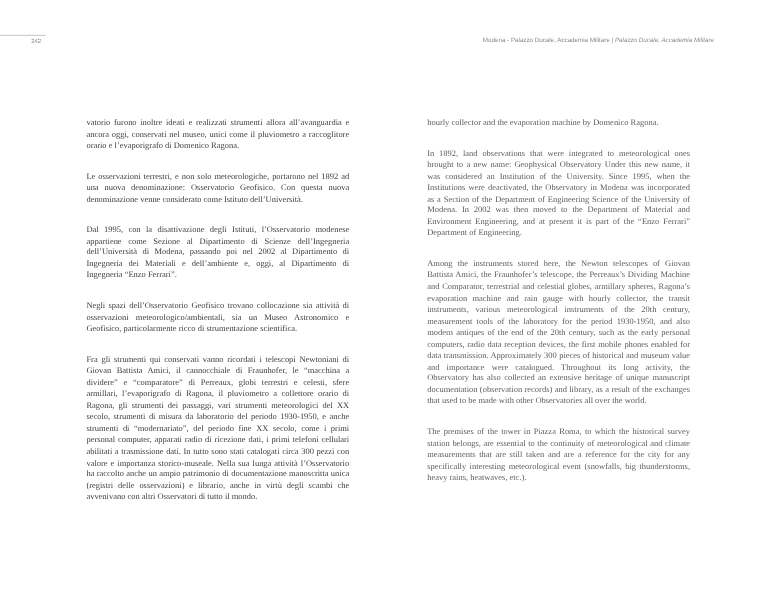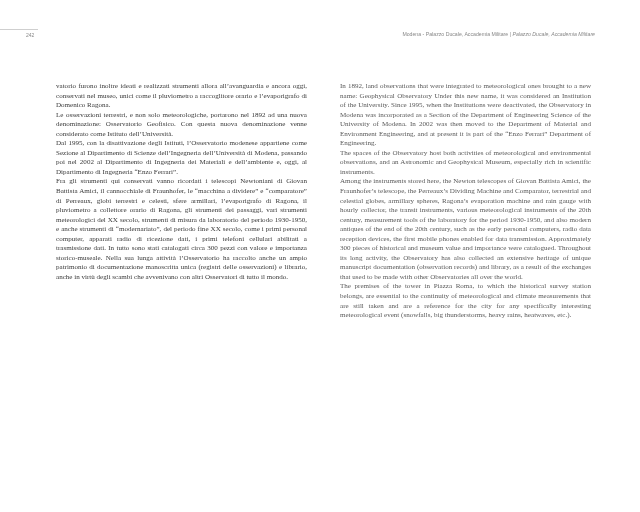--- a/index.html
+++ b/index.html
@@ -4,34 +4,35 @@
   <style>
     html, body { margin: 0; padding: 0; background: #ffffff; }
     body { width: 640px; height: 512px; position: relative; overflow: hidden; }
     .header-rule { position: absolute; left: 0; top: 29px; width: 38px; height: 1px; background: #cfcfcf; }
     .page-number { position: absolute; left: 26px; top: 32px; font-family: "Liberation Sans", sans-serif; font-size: 5px; color: #888; }
     .running-head { position: absolute; right: 45px; top: 31px; font-family: "Liberation Sans", sans-serif; font-size: 5.2px; color: #888; letter-spacing: 0; }
     .running-head .it { font-style: italic; }
     .col { position: absolute; top: 82px; width: 251px; font-family: "Liberation Serif", serif; font-size: 7.05px; line-height: 9.55px; color: #333; text-align: justify; hyphens: manual; }
     .col.left { left: 56px; color: #3a3a3a; }
     .col.right { left: 340px; color: #5a5a5a; }
-    .col p { margin: 0; }
+    .col p { margin: 16px; }
   </style>
 </head>
 <body>
 
 <div class="header-rule"></div>
 <div class="page-number">242</div>
 <div class="running-head"><span>Modena - Palazzo Ducale, Accademia Militare | </span><span class="it">Palazzo Ducale, Accademia Militare</span></div>
 
 <div class="col left">
   <p>vatorio furono inoltre ideati e realizzati strumenti allora all’avanguardia e ancora oggi, conservati nel museo, unici come il pluviometro a rac­coglitore orario e l’evaporigrafo di Domenico Ragona.</p>
   <p>Le osservazioni terrestri, e non solo meteorologiche, portarono nel 1892 ad una nuova denominazione: Osservatorio Geofisico. Con questa nuova denominazione venne considerato come Istituto dell’Università.</p>
   <p>Dal 1995, con la disattivazione degli Istituti, l’Osservatorio modenese appartiene come Sezione al Dipartimento di Scienze dell’Ingegneria dell’Università di Modena, passando poi nel 2002 al Dipartimento di Ingegneria dei Materiali e dell’ambiente e, oggi, al Dipartimento di Ingegneria “Enzo Ferrari”.</p>
+  <p>Negli spazi dell’Osservatorio Geofisico trovano collocazione sia atti­vità di osservazioni meteorologico/ambientali, sia un Museo Astrono­mico e Geofisico, particolarmente ricco di strumentazione scientifica.</p>
   <p>Fra gli strumenti qui conservati vanno ricordati i telescopi Newtoniani di Giovan Battista Amici, il cannocchiale di Fraunhofer, le “macchina a dividere” e “comparatore” di Perreaux, globi terrestri e celesti, sfere armillari, l’evaporigrafo di Ragona, il pluviometro a collettore orario di Ragona, gli strumenti dei passaggi, vari strumenti meteorologici del XX secolo, strumenti di misura da laboratorio del periodo 1930-1950, e anche strumenti di “modernariato”, del periodo fine XX secolo, come i primi personal computer, apparati radio di ricezione dati, i primi te­lefoni cellulari abilitati a trasmissione dati. In tutto sono stati catalogati circa 300 pezzi con valore e importanza storico-museale. Nella sua lunga attività l’Osservatorio ha raccolto anche un ampio patrimonio di do­cumentazione manoscritta unica (registri delle osservazioni) e librario, anche in virtù degli scambi che avvenivano con altri Osservatori di tutto il mondo.</p>
 </div>
 
 <div class="col right">
+  <p>hourly collector and the evaporation machine by Domenico Ragona.</p>
   <p>In 1892, land observations that were integrated to meteorological ones brought to a new name: Geophysical Observatory Under this new name, it was considered an Institution of the University. Since 1995, when the Institutions were deactivated, the Observatory in Mode­na was incorporated as a Section of the Department of Engineering Science of the University of Modena. In 2002 was then moved to the Department of Material and Environment Engineering, and at present it is part of the “Enzo Ferrari” Department of Engineering.</p>
-  <p>The spaces of the Observatory host both activities of meteorological and environmental observations, and an Astronomic and Geophysical Museum, especially rich in scientific instruments.</p>
   <p>Among the instruments stored here, the Newton telescopes of Giovan Battista Amici, the Fraunhofer’s telescope, the Perreaux’s Dividing Ma­chine and Comparator, terrestrial and celestial globes, armillary spheres, Ragona’s evaporation machine and rain gauge with hourly collector, the transit instruments, various meteorological instruments of the 20th century, measurement tools of the laboratory for the period 1930-1950, and also modern antiques of the end of the 20th century, such as the early personal computers, radio data reception devices, the first mobile phones enabled for data transmission. Approximately 300 piec­es of historical and museum value and importance were catalogued. Throughout its long activity, the Observatory has also collected an extensive heritage of unique manuscript documentation (observation records) and library, as a result of the exchanges that used to be made with other Observatories all over the world.</p>
   <p>The premises of the tower in Piazza Roma, to which the historical survey station belongs, are essential to the continuity of meteorological and climate measurements that are still taken and are a reference for the city for any specifically interesting meteorological event (snowfalls, big thunderstorms, heavy rains, heatwaves, etc.).</p>
 </div>
 
 </body></html>

